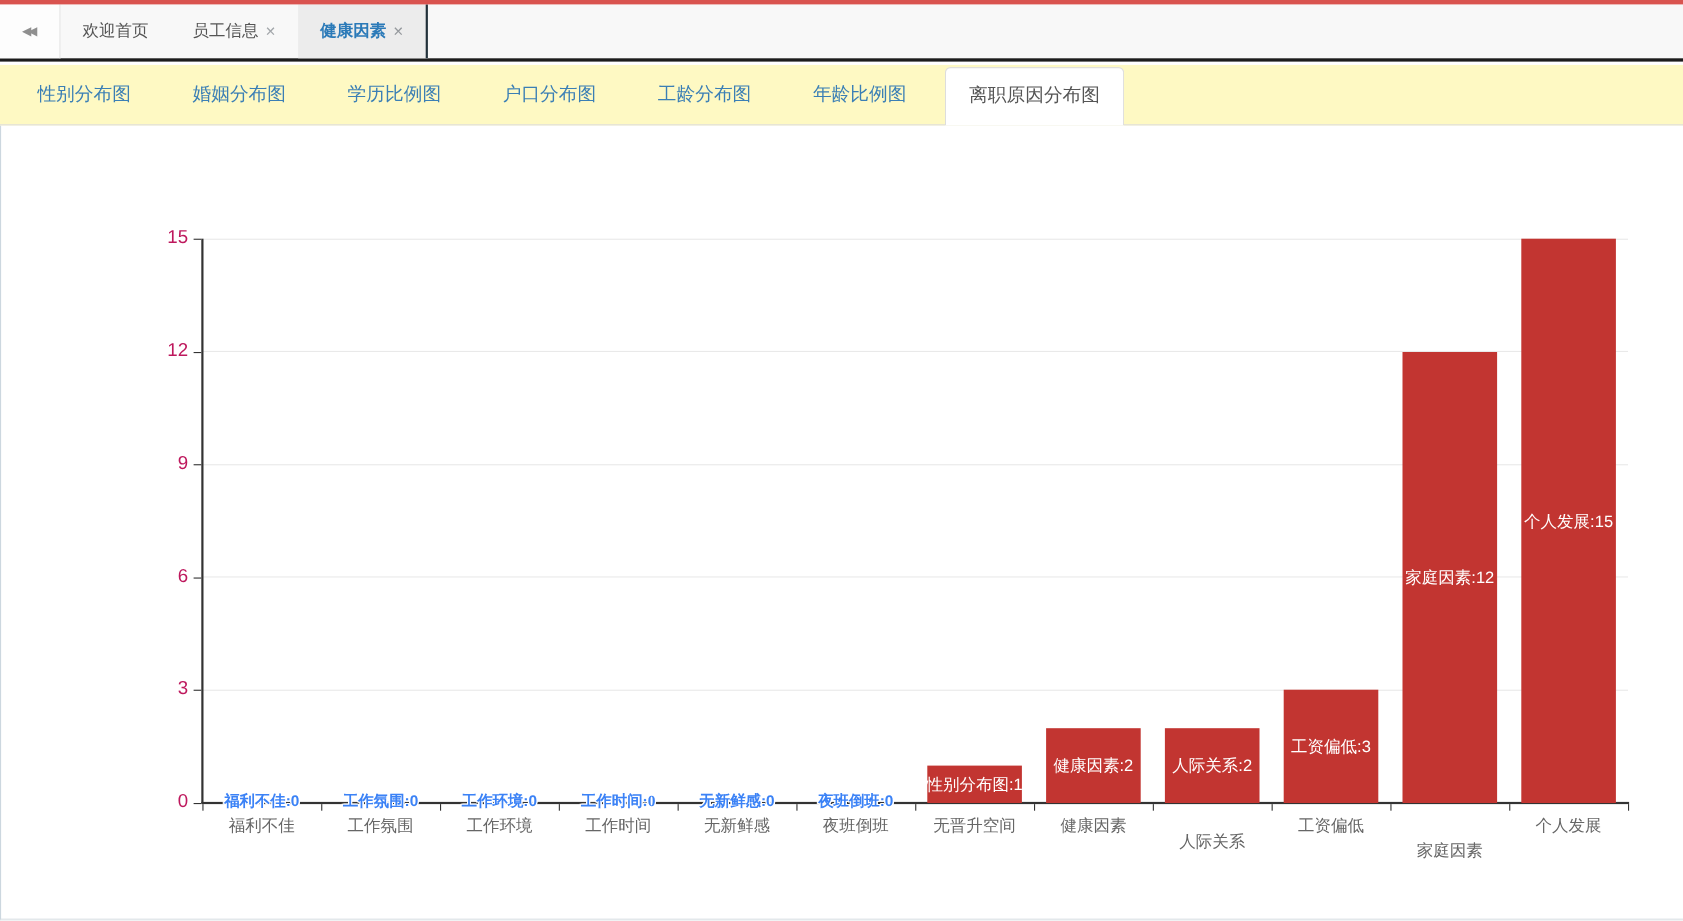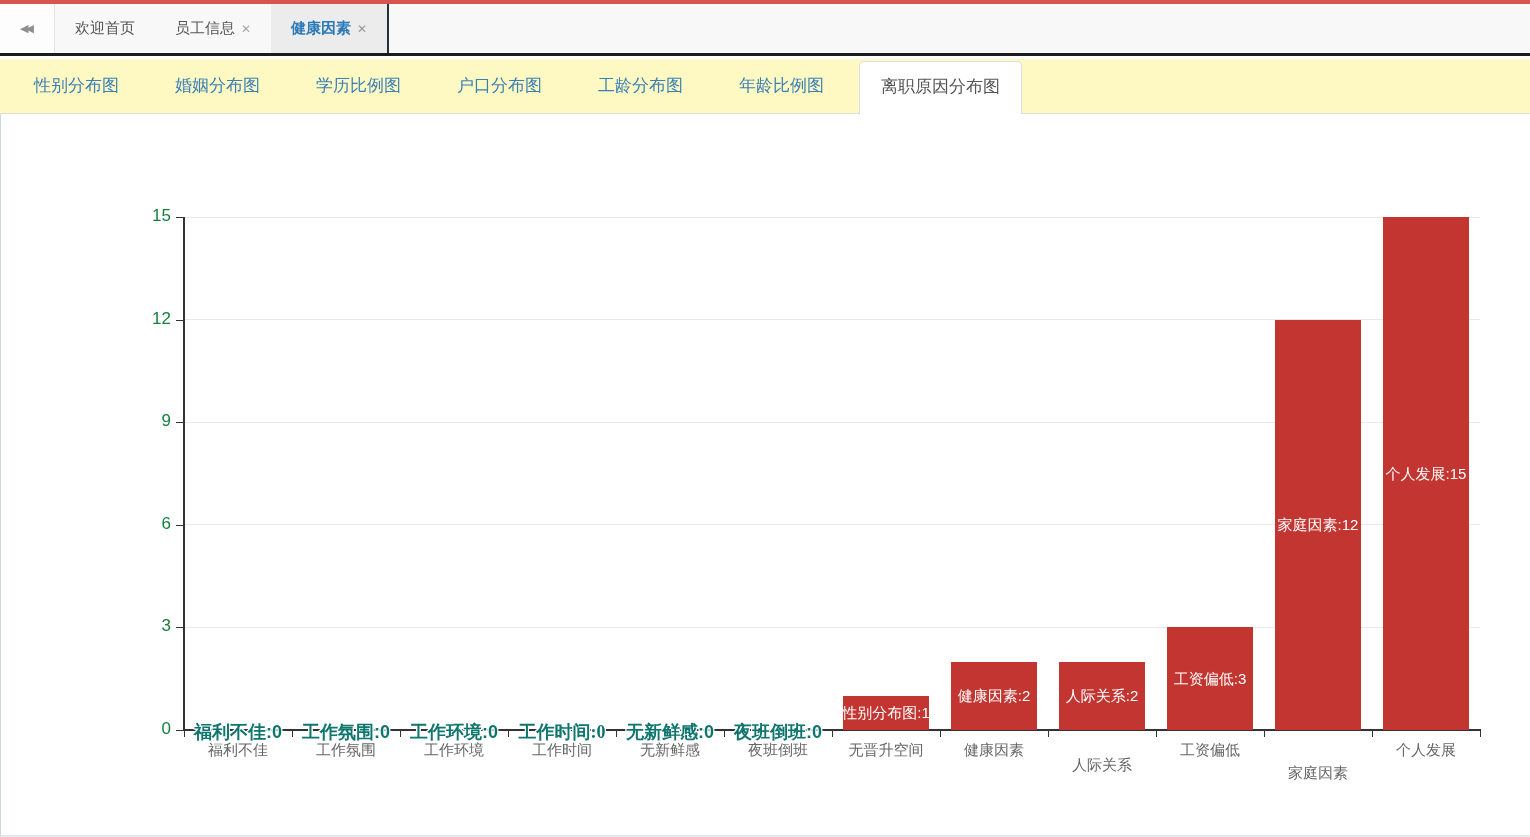--- a/index.html
+++ b/index.html
@@ -33,25 +33,25 @@
              border-left: 1px solid #ccd7df; border-bottom: 2px solid #e3e8eb; }
   #chart { position: absolute; left: 0; top: 0; width: 100%; height: 100%; }
   .chart-title { position: absolute; left: 183px; top: 26px; width: 1296px; text-align: center;
                  font-size: 22px; font-weight: bold; color: #4e4e4e; }
 
   .gridline { position: absolute; height: 1px; background: #e9e9e9; z-index: 1; }
   .yaxis    { position: absolute; width: 2px;  background: #333; z-index: 2; }
   .xaxis    { position: absolute; height: 2px; background: #333; z-index: 2; }
   .ytick    { position: absolute; width: 7px; height: 1px; background: #333; z-index: 2; }
   .xtick    { position: absolute; width: 1px; height: 6px; background: #333; z-index: 2; }
-  .ylabel   { position: absolute; width: 55px; text-align: right; font-size: 17px; color: #15803d; z-index: 2; }
+  .ylabel   { position: absolute; width: 55px; text-align: right; font-size: 17px; color: #be185d; z-index: 2; }
   .bar      { position: absolute; width: 86px; z-index: 2; }
   .blabel   { position: absolute; width: 150px; text-align: center; font-size: 15px; color: #fff;
               z-index: 3; white-space: nowrap; }
-  .blabel.zero { color: #0f766e; font-size: 18px; font-weight: bold;
+  .blabel.zero { color: #3b82f6; font-size: 14px; font-weight: bold;
                  text-shadow: -1px -1px 0 #fff, 1px -1px 0 #fff, -1px 1px 0 #fff, 1px 1px 0 #fff,
                               0 -1px 0 #fff, 0 1px 0 #fff, -1px 0 0 #fff, 1px 0 0 #fff; }
   .clabel   { position: absolute; width: 120px; text-align: center; font-size: 15px; color: #666; z-index: 2; }
 </style>
 </head>
 <body>
 
 <div class="page">
   <div class="top-strip"></div>
 

